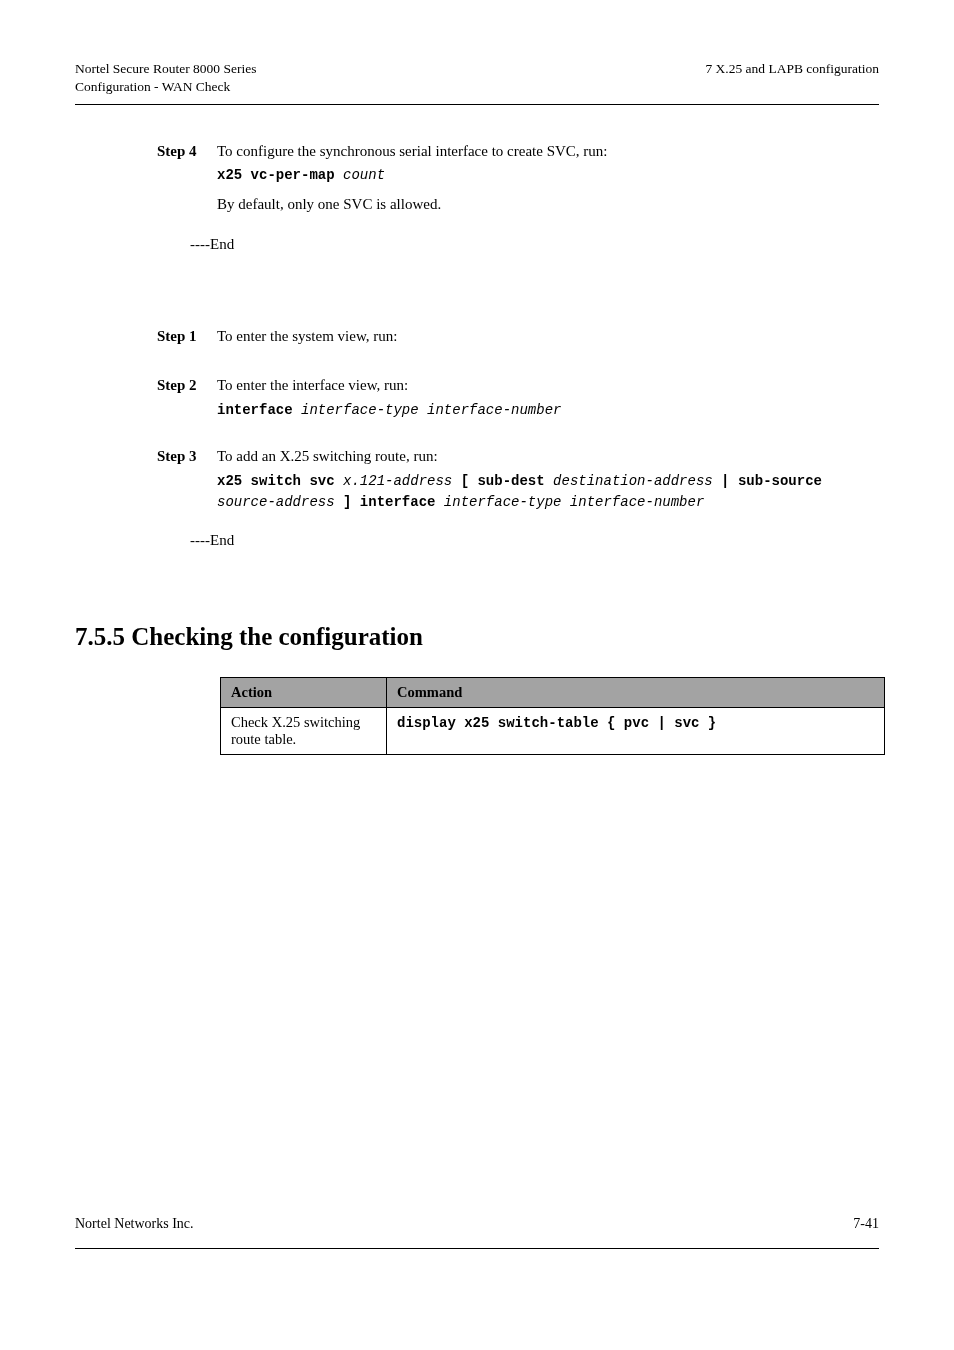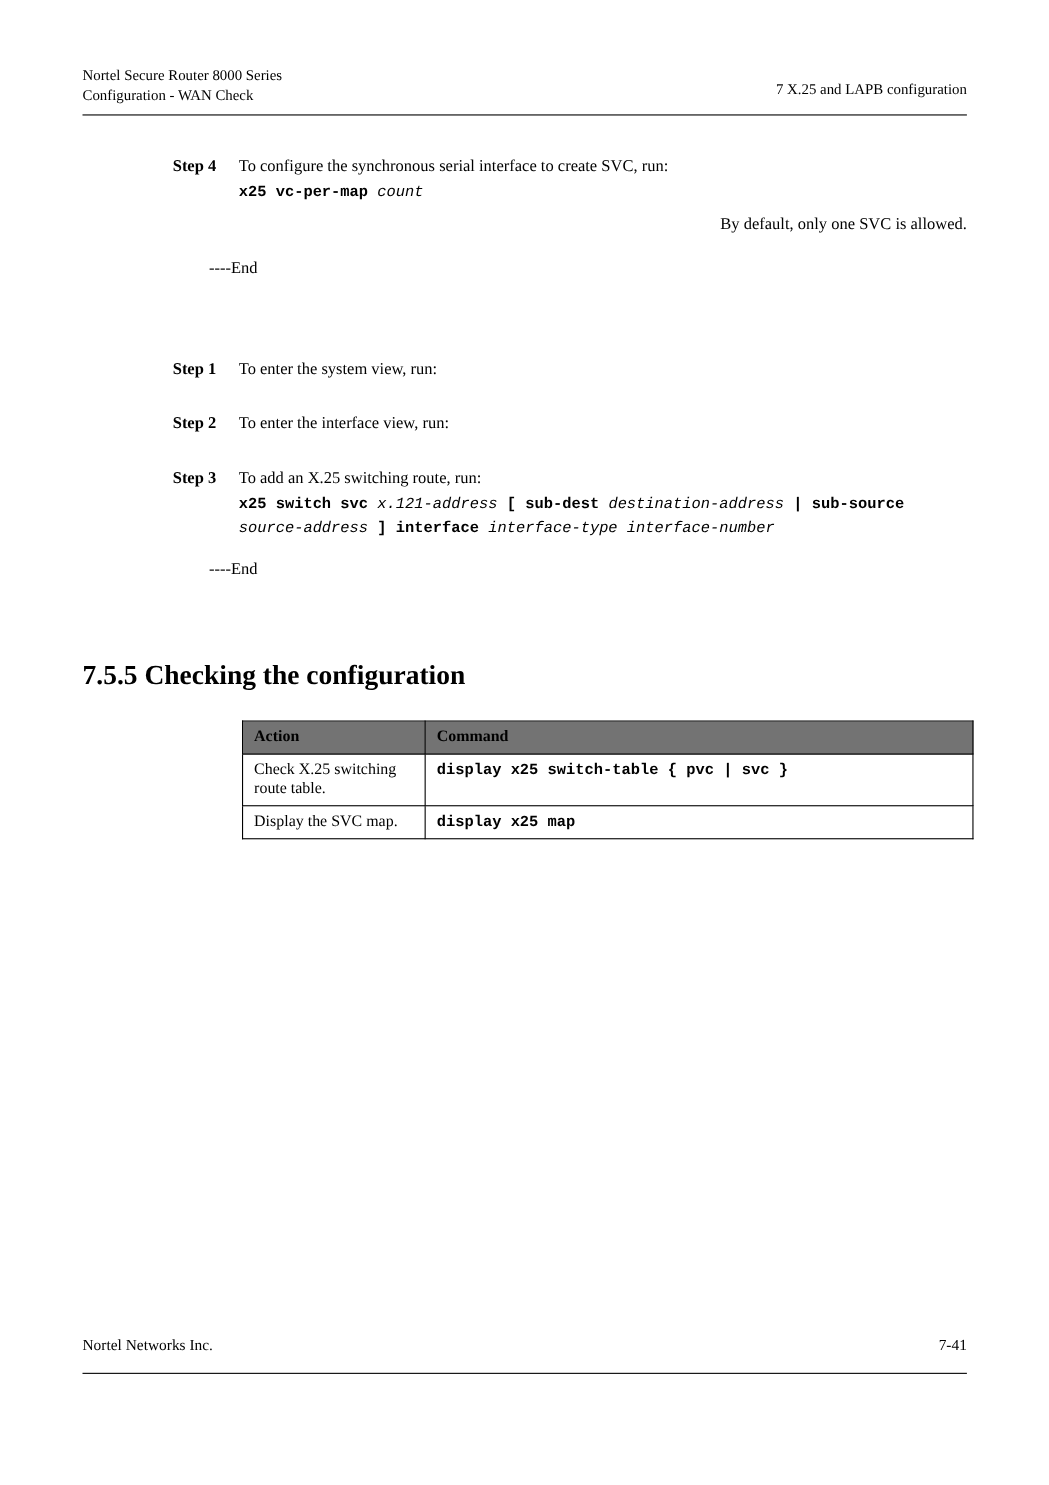--- a/index.html
+++ b/index.html
@@ -27,21 +27,20 @@
     line-height: 1.3;
   }
   .header .left {
     float: left;
     width: 55%;
   }
   .header .right {
     float: right;
     width: 40%;
     text-align: right;
-    margin-top: 12px;
   }
   .header-rule {
     position: absolute;
     top: 104px;
     left: 75px;
     right: 75px;
     border-top: 1px solid #000;
   }
   .footer-rule {
     position: absolute;
@@ -112,21 +111,21 @@
     width: 665px;
     font-size: 14.5px;
   }
   .chk-table th, .chk-table td {
     border: 1px solid #000;
     padding: 6px 10px;
     text-align: left;
     vertical-align: top;
   }
   .chk-table th {
-    background: #737373;
+    background: #a3a3a3;
     font-weight: bold;
     font-family: "Book Antiqua", Palatino, "Palatino Linotype", Georgia, serif;
   }
   .chk-table td.action-col { width: 145px; }
   .chk-table .cmd { font-weight: bold; }
 
 </style>
 </head>
 <body>
 
@@ -144,40 +143,41 @@
   </div>
   <div class="header-rule"></div>
 
   <div class="body-area">
 
     <div class="step-block">
       <div class="step-label">Step 4</div>
       <div class="step-text">
         <div class="desc">To configure the synchronous serial interface to create SVC, run:</div>
         <div class="cmd">x25 vc-per-map <span class="arg">count</span></div>
-        <div class="desc" style="margin-top:6px;text-align:right;">By default, only one SVC is allowed.</div>
+        <div class="desc" style="margin-top:6px;">By default, only one SVC is allowed.</div>
       </div>
     </div>
     <div class="end">----End</div>
 
     <div class="gap-before-754"></div>
 
     <div class="step-block">
       <div class="step-label">Step 1</div>
       <div class="step-text">
         <div class="desc">To enter the system view, run:</div>
       </div>
     </div>
 
     <div style="height:16px;"></div>
 
     <div class="step-block">
       <div class="step-label">Step 2</div>
       <div class="step-text">
         <div class="desc">To enter the interface view, run:</div>
+        <div class="cmd">interface <span class="arg">interface-type interface-number</span></div>
       </div>
     </div>
 
     <div style="height:16px;"></div>
 
     <div class="step-block">
       <div class="step-label">Step 3</div>
       <div class="step-text">
         <div class="desc">To add an X.25 switching route, run:</div>
         <div class="cmd">x25 switch svc <span class="arg">x.121-address</span> [ sub-dest <span class="arg">destination-address</span> | sub-source <span class="arg">source-address</span> ] interface <span class="arg">interface-type interface-number</span></div>
@@ -194,24 +194,20 @@
         <tr>
           <th>Action</th>
           <th>Command</th>
         </tr>
       </thead>
       <tbody>
         <tr>
           <td class="action-col">Check X.25 switching route table.</td>
           <td><span class="cmd">display x25 switch-table { pvc | svc }</span></td>
         </tr>
-        <tr>
-          <td class="action-col">Display the SVC map.</td>
-          <td><span class="cmd">display x25 map</span></td>
-        </tr>
       </tbody>
     </table>
 
   </div>
 
   <div class="footer-rule"></div>
   <div class="footer">
     <div class="left">Nortel Networks Inc.</div>
     <div class="right">7-41</div>
   </div>

